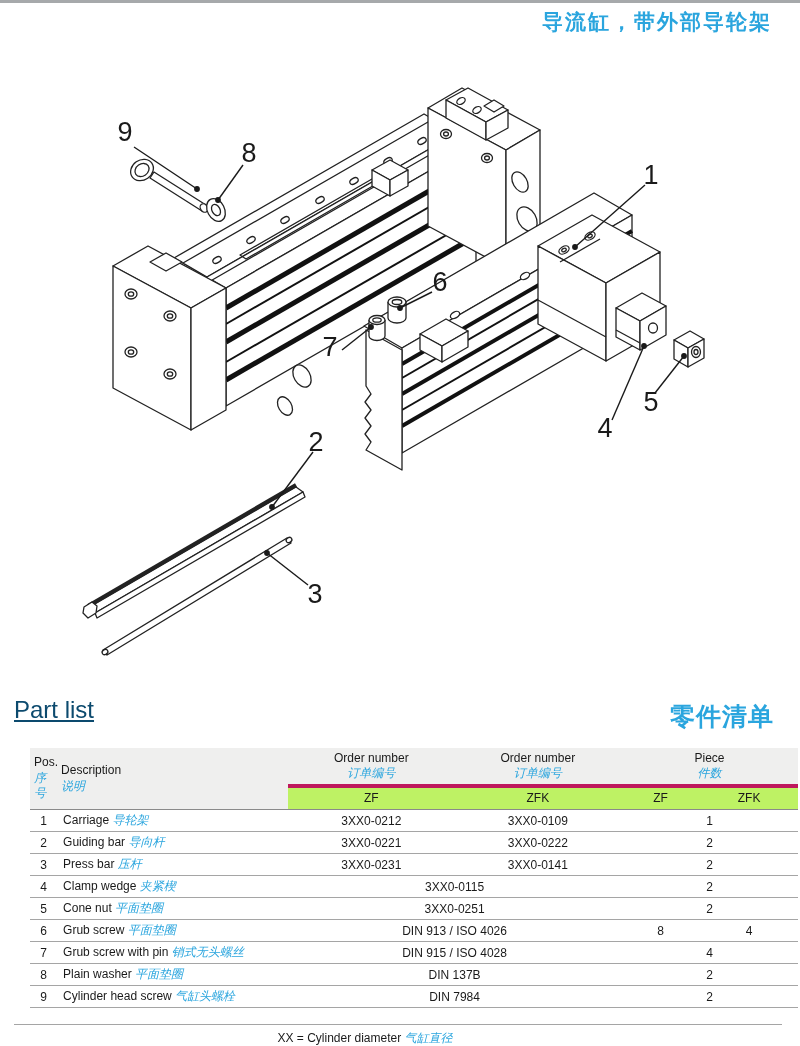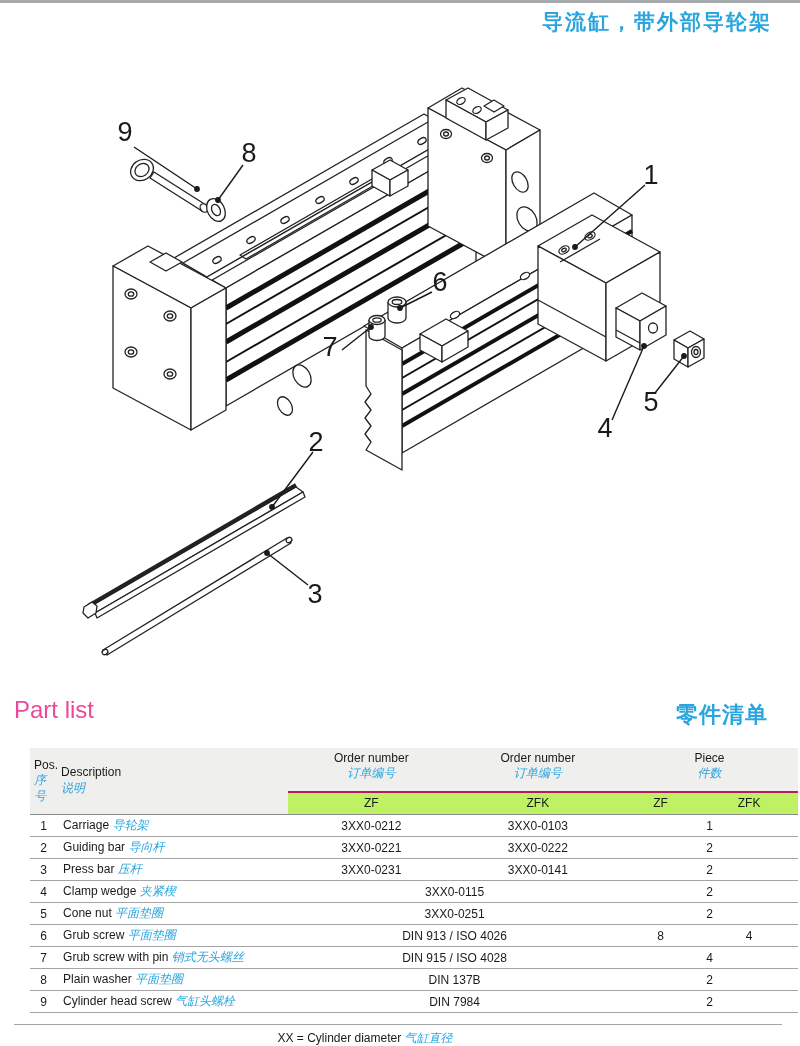--- a/index.html
+++ b/index.html
@@ -4,35 +4,35 @@
 <style>
   * { margin:0; padding:0; box-sizing:border-box; }
   body { font-family:"Liberation Sans", sans-serif; background:#fff; }
   .sheet { position:relative; width:800px; height:1046px; background:#fff; overflow:hidden; }
   .topbar { position:absolute; top:0; left:0; width:800px; height:3px; background:#a6a9ab; }
   .doc-title { position:absolute; top:8px; right:28px; font-size:21px; font-weight:bold;
                color:#2aa5de; font-family:"DejaVu Serif", serif; letter-spacing:2px;text-align:right; }
   svg.diagram { position:absolute; top:0; left:0; }
   .callout-num { font-family:"Liberation Sans", sans-serif; font-size:27px; fill:#1a1a1a; }
 
-  .pl-head-en { position:absolute; top:696px; left:14px; font-size:24px; color:#ec4899; }
-  .pl-head-cn { position:absolute; top:700px; right:32px; font-size:22px; font-weight:bold;
+  .pl-head-en { position:absolute; top:696px; left:14px; font-size:24px; color:#0c4a6e;text-decoration:underline; }
+  .pl-head-cn { position:absolute; top:700px; right:26px; font-size:25px; font-weight:bold;
                 color:#2aa5de; font-family:"DejaVu Serif", serif; letter-spacing:1px; }
 
   table.parts { position:absolute; top:748px; left:30px; width:768px;
                 border-collapse:collapse; table-layout:fixed; font-size:12px; color:#1a1a1a; }
   table.parts col.c-pos  { width:26px; }
   table.parts col.c-desc { width:222px; }
   table.parts col.c-ozf  { width:160px; }
   table.parts col.c-ozfk { width:160px; }
   table.parts col.c-pzf  { width:76px; }
   table.parts col.c-pzfk { width:94px; }
   thead th { background:#efefee; font-weight:normal; text-align:left; vertical-align:middle; padding:0; }
   thead .grp { text-align:center; }
-  thead .grpbox { border-bottom:2px solid #be185d; padding:3px 0 10px 0; line-height:1.25; }
+  thead .grpbox { border-bottom:4px solid #be185d; padding:3px 0 3px 0; line-height:1.25; }
   thead .subrow th { background:#bef264; text-align:center; font-size:12px; padding:3px 0 4px 0; }
   thead tr.h1 th.side { padding:4px 0 4px 4px; line-height:1.3; }
   .cn { color:#2aa5de; font-family:"DejaVu Serif", serif; font-style:italic; }
   thead .cn, td .cn { font-size:12px; }
   tbody td { height:22px; border-top:1px solid #a5a5a5; padding:2px 0; }
   tbody tr:first-child td { border-top:1.5px solid #8a8a8a; }
   tbody tr:last-child td { border-bottom:1px solid #a5a5a5; }
   td.pos { text-align:center; }
   td.desc { padding-left:6px; }
   td.ctr { text-align:center; }
@@ -280,21 +280,21 @@
         <th>ZFK</th>
         <th>ZF</th>
         <th>ZFK</th>
       </tr>
     </thead>
     <tbody>
       <tr>
         <td class="pos">1</td>
         <td class="desc"><span>Carriage</span> <span class="cn">导轮架</span></td>
         <td class="ctr">3XX0-0212</td>
-        <td class="ctr">3XX0-0103</td>
+        <td class="ctr">3XX0-0109</td>
         <td class="ctr" colspan="2">1</td>
       </tr>
       <tr>
         <td class="pos">2</td>
         <td class="desc"><span>Guiding bar</span> <span class="cn">导向杆</span></td>
         <td class="ctr">3XX0-0221</td>
         <td class="ctr">3XX0-0222</td>
         <td class="ctr" colspan="2">2</td>
       </tr>
       <tr>

